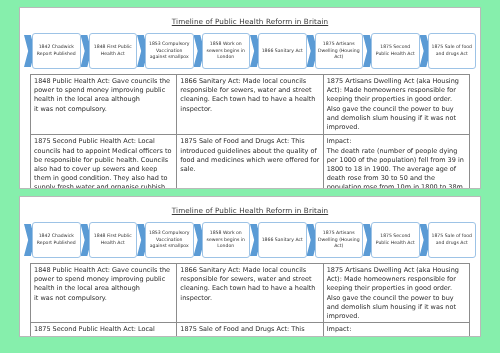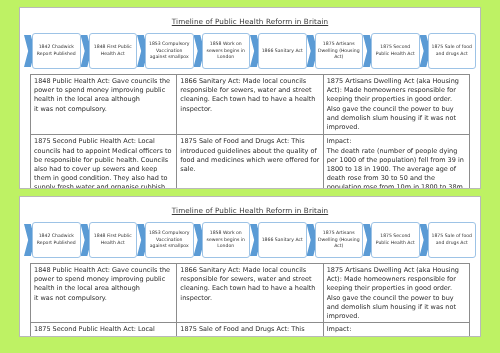--- a/index.html
+++ b/index.html
@@ -9,21 +9,21 @@
     width: 500px;
     height: 353px;
     overflow: hidden;
     font-family: "DejaVu Sans", sans-serif;
   }
 
   #stage {
     position: relative;
     width: 500px;
     height: 353px;
-    background: #bef264;
+    background: #86efac;
   }
 
   
   .sheet {
     position: absolute;
     left: 19px;
     width: 462px;
     background: #ffffff;
     border: 1px solid #b9b9b9;
     box-sizing: border-box;

